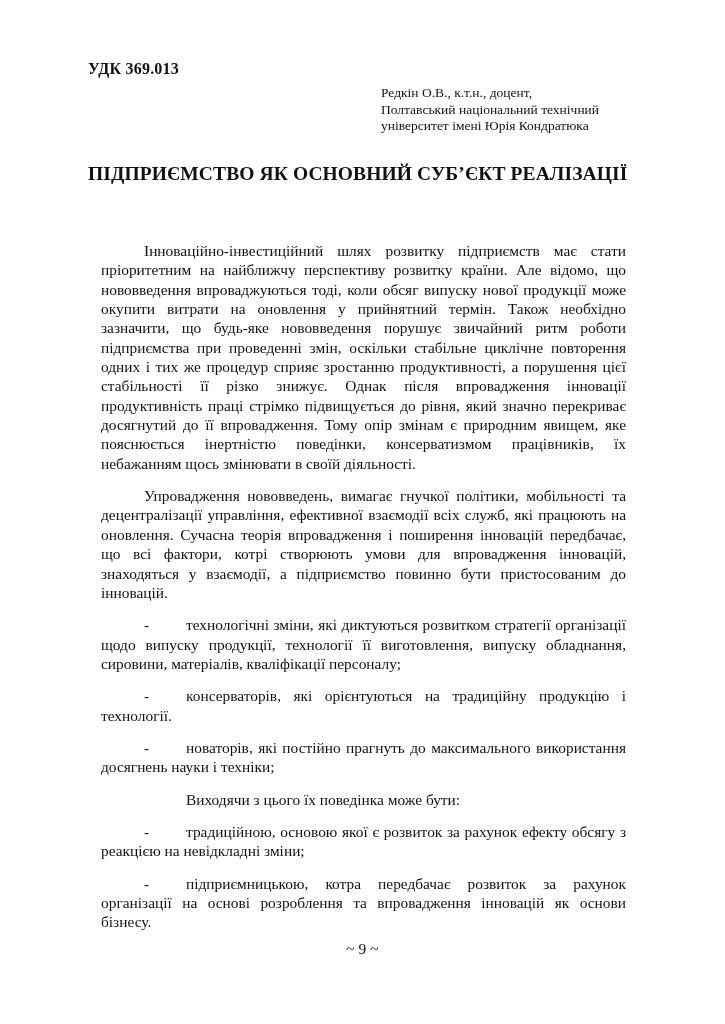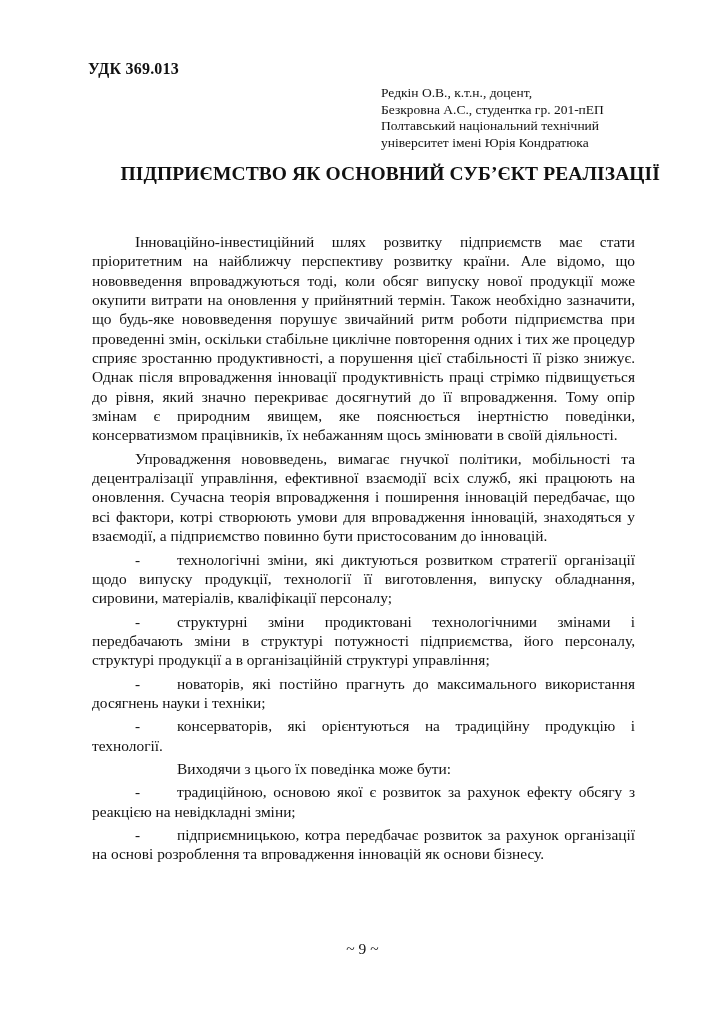--- a/index.html
+++ b/index.html
@@ -11,65 +11,62 @@
       position: absolute; left: 88px; top: 60px;
       font-weight: bold; font-size: 16px; letter-spacing: 0.2px;
     }
     .authors {
       position: absolute; left: 381px; top: 85px;
       font-size: 13.5px; line-height: 16.5px;
     }
     .authors div { white-space: nowrap; }
     .title {
       position: absolute; left: 88px; width: 552px; top: 163px;
-      text-align: right; font-weight: bold; font-size: 19.5px; line-height: 22px;
+      text-align: left; font-weight: bold; font-size: 19.5px; line-height: 22px;
       letter-spacing: 0.1px;
-      margin-left: 20px;
     }
     .title div { white-space: nowrap; }
     .body {
       position: absolute; left: 88px; width: 551px; top: 228px;
       font-size: 15.4px; line-height: 19.35px; text-align: justify;
     }
-    .body p { margin: 4px; }
+    .body p { margin: 13px; }
     .indent { text-indent: 43px; }
     .indent2 { text-indent: 85px; }
     .li { text-indent: 0; }
     .li .dash { display: inline-block; width: 85px; text-align: left; padding-left: 43px; box-sizing: border-box; text-indent: 0; }
     .footer {
       position: absolute; left: 0; width: 725px; top: 940px; text-align: center;
       font-size: 15.5px;
     }
   </style>
 </head>
 <body>
 
 <div class="udk">УДК 369.013</div>
 
 <div class="authors">
   <div>Редкін О.В., к.т.н., доцент,</div>
-  <div>Безкровна А.С., студентка гр. 201-пЕП</div>
   <div>Полтавський національний технічний</div>
   <div>університет імені Юрія Кондратюка</div>
 </div>
 
 <div class="title">
   <div>ПІДПРИЄМСТВО ЯК ОСНОВНИЙ СУБ’ЄКТ РЕАЛІЗАЦІЇ</div>
 </div>
 
 <div class="body">
   <p class="indent">Інноваційно-інвестиційний шлях розвитку підприємств має стати пріоритетним на найближчу перспективу розвитку країни. Але відомо, що нововведення впроваджуються тоді, коли обсяг випуску нової продукції може окупити витрати на оновлення у прийнятний термін. Також необхідно зазначити, що будь-яке нововведення порушує звичайний ритм роботи підприємства при проведенні змін, оскільки стабільне циклічне повторення одних і тих же процедур сприяє зростанню продуктивності, а порушення цієї стабільності її різко знижує. Однак після впровадження інновації продуктивність праці стрімко підвищується до рівня, який значно перекриває досягнутий до її впровадження. Тому опір змінам є природним явищем, яке пояснюється інертністю поведінки, консерватизмом працівників, їх небажанням щось змінювати в своїй діяльності.</p>
   <p class="indent">Упровадження нововведень, вимагає гнучкої політики, мобільності та децентралізації управління, ефективної взаємодії всіх служб, які працюють на оновлення. Сучасна теорія впровадження і поширення інновацій передбачає, що всі фактори, котрі створюють умови для впровадження інновацій, знаходяться у взаємодії, а підприємство повинно бути пристосованим до інновацій.</p>
 
   <p class="li"><span class="dash">-</span><span>технологічні зміни, які диктуються розвитком стратегії організації щодо випуску продукції, технології її виготовлення, випуску обладнання, сировини, матеріалів, кваліфікації персоналу;</span></p>
-  <p class="li"><span class="dash">-</span><span>структурні зміни продиктовані технологічними змінами і передбачають зміни в структурі потужності підприємства, його персоналу, структурі продукції а в організаційній структурі управління;</span></p>
 
 
+  <p class="li"><span class="dash">-</span><span>консерваторів, які орієнтуються на традиційну продукцію і технології.</span></p>
   <p class="li"><span class="dash">-</span><span>новаторів, які постійно прагнуть до максимального використання досягнень науки і техніки;</span></p>
-  <p class="li"><span class="dash">-</span><span>консерваторів, які орієнтуються на традиційну продукцію і технології.</span></p>
 
   <p class="indent2">Виходячи з цього їх поведінка може бути:</p>
 
   <p class="li"><span class="dash">-</span><span>традиційною, основою якої є розвиток за рахунок ефекту обсягу з реакцією на невідкладні зміни;</span></p>
   <p class="li"><span class="dash">-</span><span>підприємницькою, котра передбачає розвиток за рахунок організації на основі розроблення та впровадження інновацій як основи бізнесу.</span></p>
 </div>
 
 <div class="footer">~ 9 ~</div>
 
 </body></html>

